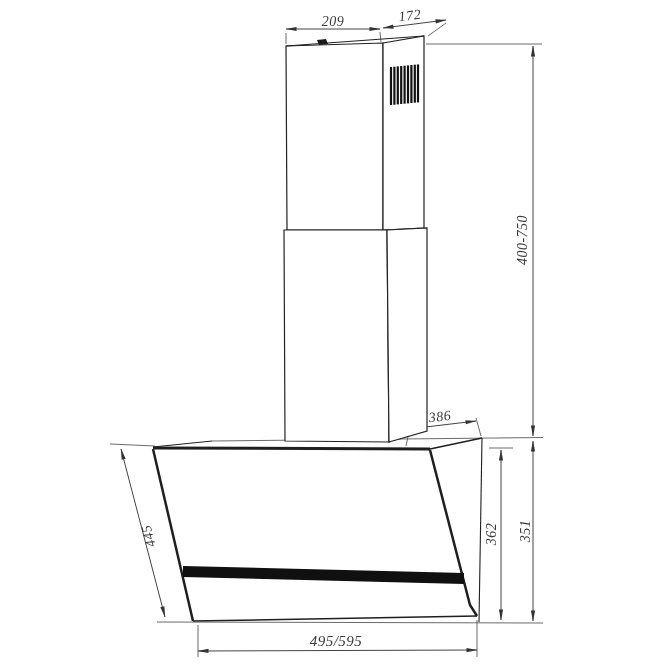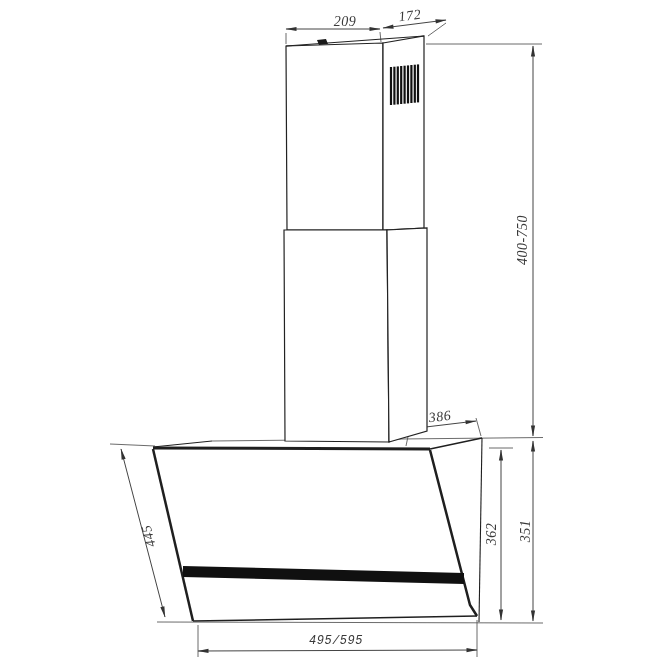--- a/index.html
+++ b/index.html
@@ -16,21 +16,21 @@
     font-style:italic;
     font-size:14px;
     color:#3a3a3a;
     white-space:nowrap;
     transform:translate(-50%,-50%);
     letter-spacing:0.5px;
   }
   .rot-90{transform:translate(-50%,-50%) rotate(-90deg);}
   .rot-105{transform:translate(-50%,-50%) rotate(-105deg);}
   .rot-7{transform:translate(-50%,-50%) rotate(-7deg);}
-  .big{font-size:12px;font-family:Liberation Mono, monospace;}
+  .big{font-size:15px;}
 </style>
 </head>
 <body>
 
 <div id="canvas">
 
   <svg width="668" height="668" viewBox="0 0 668 668">
     <defs>
       <marker id="arw" markerWidth="12" markerHeight="6" refX="11" refY="3" orient="auto-start-reverse" markerUnits="userSpaceOnUse">
         <path d="M0.5,0.9 L11.5,3 L0.5,5.1 Z" fill="#333"></path>
@@ -95,21 +95,21 @@
       <line x1="482" y1="438" x2="479" y2="622" stroke-width="1.1"></line>
 
       <line x1="153" y1="449" x2="193" y2="621" stroke-width="2.5"></line>
       <path d="M430,450 L470,605 L477,616" stroke-width="2.5"></path>
       <line x1="193" y1="621" x2="477" y2="616" stroke-width="1.5"></line>
 
       <path d="M183,566 L464,573 L464,584 L183,577 Z" fill="#101010" stroke="none"></path>
     </g>
   </svg>
 
-  <span class="dim-label" style="left:333px;top:22px;margin-left:12px;">209</span>
+  <span class="dim-label" style="left:333px;top:22px;">209</span>
   <span class="dim-label rot-7" style="left:410px;top:16px;">172</span>
   <span class="dim-label rot-90" style="left:523px;top:240px;">400-750</span>
   <span class="dim-label rot-7" style="left:440px;top:417px;">386</span>
   <span class="dim-label rot-105" style="left:149px;top:536px;">445</span>
   <span class="dim-label rot-90" style="left:492px;top:534px;">362</span>
   <span class="dim-label rot-90" style="left:526px;top:531px;">351</span>
   <span class="dim-label big" style="left:336px;top:641px;">495/595</span>
 
 </div>
 

